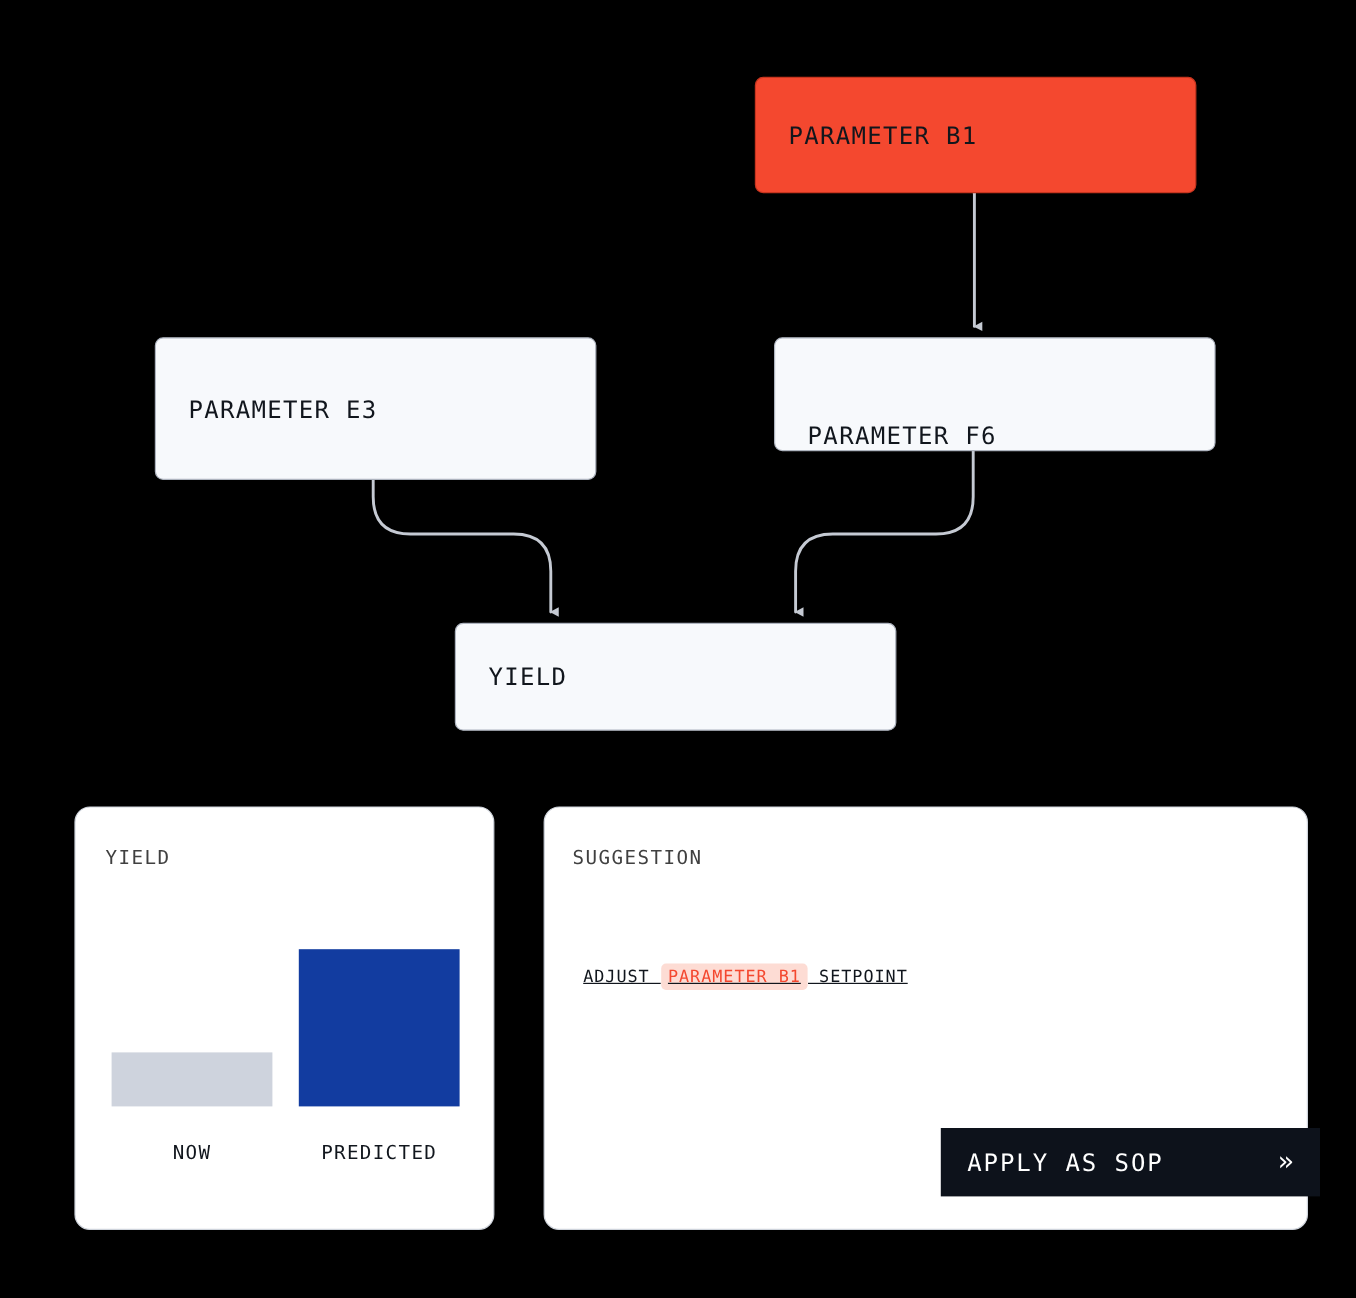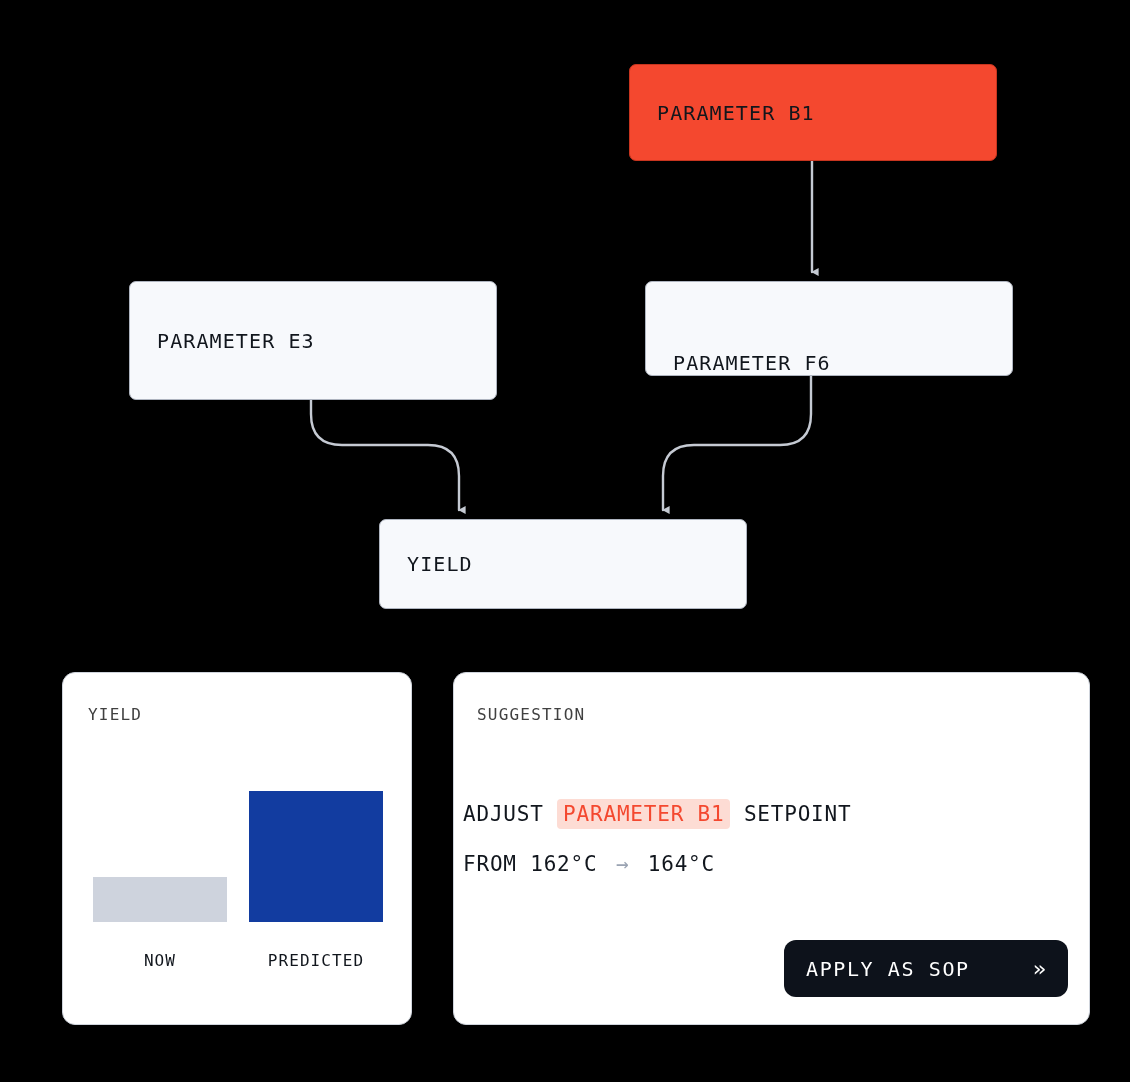--- a/index.html
+++ b/index.html
@@ -80,42 +80,43 @@
   #bar-pred    { left:186px; width:134px; height:131px; background:#123ca0; }
   #label-now   { left:30px;  width:134px; }
   #label-pred  { left:166px; width:174px;text-align:center; }
 
   
   #card-suggestion { left:433px; top:672px; width:637px; height:353px;margin-left:20px; }
   #card-suggestion .card-title { left:23px; top:32px; }
 
   .sugg-body {
     position:absolute;
-    left:9px; top:116px;
+    left:32px; top:116px;
     font-family:"DejaVu Sans Mono", monospace;
-    font-size:21px;
+    font-size:14px;
     letter-spacing:0.8px;
     color:#11161d;
     line-height:50px;
+    text-decoration:underline;
   }
   .chip {
     background:#fddcd4;
     color:#f4482f;
     border-radius:4px;
     padding:3px 6px;
   }
   .arrow-glyph { color:#9aa3b2; padding:0 5px; }
 
   .apply-btn {
     position:absolute;
     left:330px; top:267px;
-    width:284px; height:57px;
+    width:316px; height:57px;
     background:#0d121b;
     border:none;
-    border-radius:12px;
+    border-radius:0;
     display:flex;
     align-items:center;
     justify-content:space-between;
     padding:0 22px;
     cursor:pointer;
   }
   .apply-btn-label {
     font-family:"DejaVu Sans Mono", monospace;
     font-size:20px;
     letter-spacing:1.6px;
@@ -175,21 +176,20 @@
       <div id="label-now" class="bar-label">NOW</div>
       <div id="label-pred" class="bar-label">PREDICTED</div>
     </div>
   </div>
 
   <div id="card-suggestion" class="card">
     <div class="card-title">SUGGESTION</div>
 
     <div class="sugg-body">
       <div><span>ADJUST </span><span class="chip" style="background: rgb(253, 220, 212); color: rgb(244, 72, 47);">PARAMETER B1</span><span> SETPOINT</span></div>
-      <div><span>FROM 162°C </span><span class="arrow-glyph">→</span><span> 164°C</span></div>
     </div>
 
     <button class="apply-btn" style="background: rgb(13, 18, 27);">
       <span class="apply-btn-label">APPLY AS SOP</span>
       <span class="apply-btn-chev">»</span>
     </button>
   </div>
 
 </div>
 

